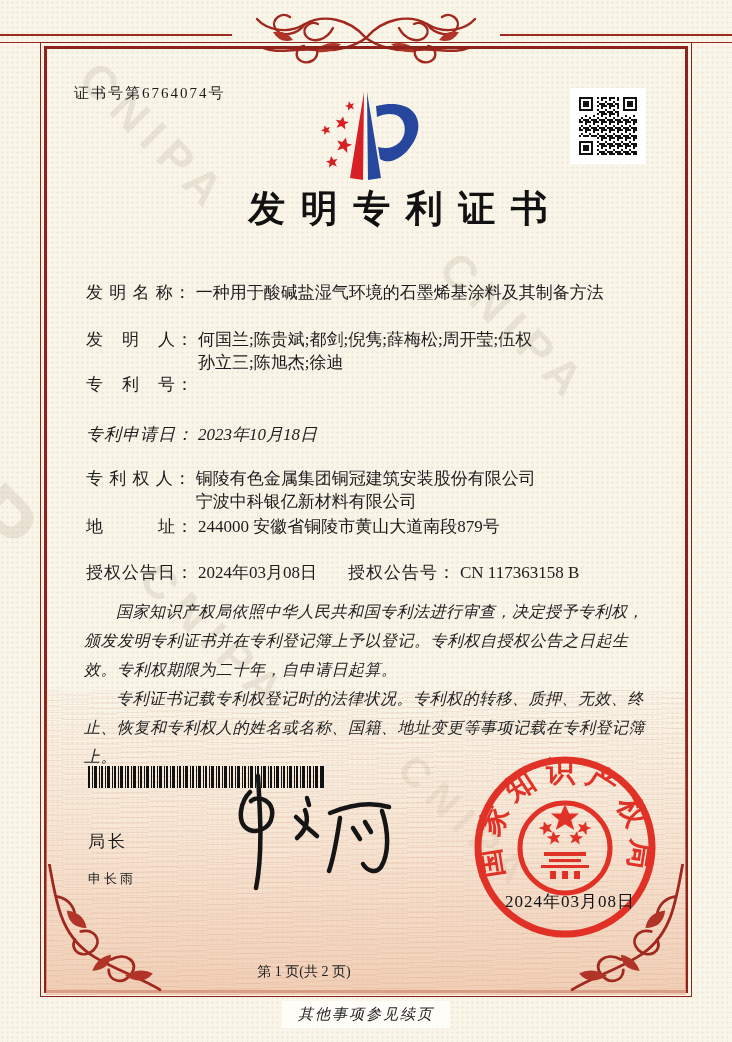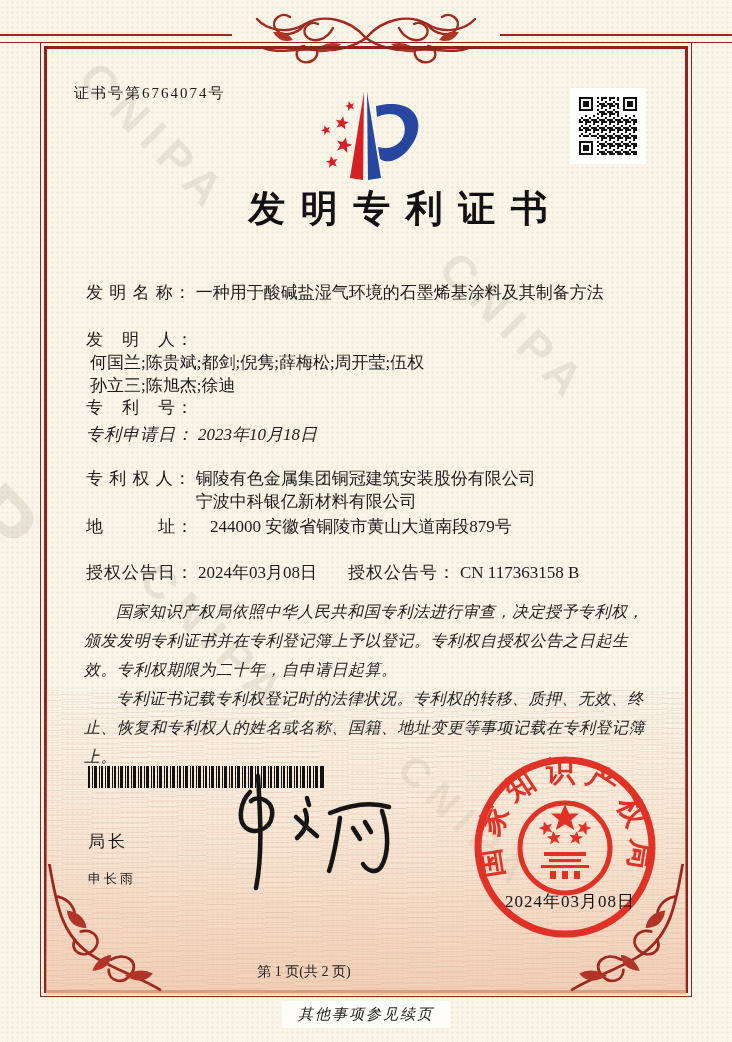--- a/index.html
+++ b/index.html
@@ -47,22 +47,22 @@
   .qr-box{left:570px;top:88px;width:76px;height:76px;background:#ffffff;display:flex;align-items:center;justify-content:center;}
   .logo{left:304px;top:90px;}
   .title{
     left:0;top:184px;width:732px;text-align:center;font-size:37px;font-weight:bold;
     letter-spacing:0.42em;text-indent:0.42em;color:#111;padding-left:32px;
   }
   
   .field{left:86px;width:566px;display:flex;font-size:17px;line-height:23px;}
   .field .lab{white-space:nowrap;flex:0 0 auto;letter-spacing:1px;}
   .field .val{margin-left:4px;}
-  .f1{top:281px;} .f2{top:328px;flex-direction:column;} .f3{top:396px;gap:14px;} .f4{top:423px;font-style:italic;}
-  .f5{top:467px;} .f6{top:515px;gap:12px;} .f7{top:561px;}
+  .f1{top:281px;} .f2{top:328px;} .f3{top:373px;gap:14px;} .f4{top:423px;font-style:italic;}
+  .f5{top:467px;} .f6{top:515px;} .f7{top:561px;}
   .f7 .val{width:150px;}
   .f7 .lab2{white-space:nowrap;letter-spacing:1px;}
   .f7 .val2{margin-left:4px;}
   
   .body-text{
     left:84px;top:597px;width:566px;font-size:16px;line-height:29px;
     font-style:italic;color:#222;
   }
   .body-text p{margin:0;text-indent:2em;letter-spacing:0.5px;}
   

